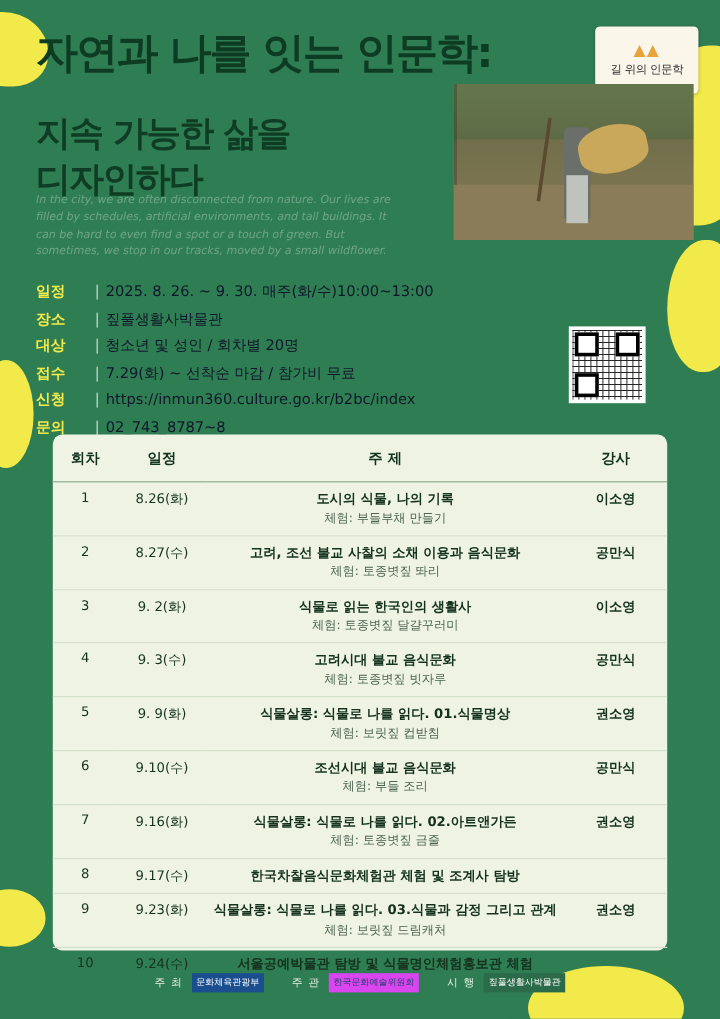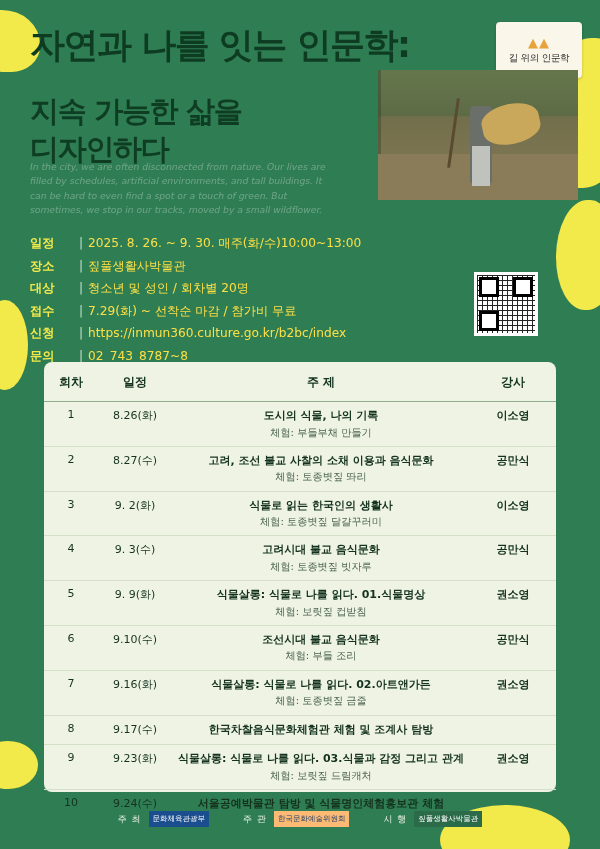--- a/index.html
+++ b/index.html
@@ -64,21 +64,21 @@
     position:absolute;left:30px;top:160px;width:300px;
     font-size:9.2px;line-height:1.55;color:rgba(255,255,255,.30);
     font-style:italic;
   }
 
   
   .info{position:absolute;left:30px;top:232px;width:340px;color:#fff;font-size:12.2px;line-height:1.85;}
   .info .row{white-space:nowrap;}
   .info .k{display:inline-block;width:44px;font-weight:bold;color:#f2e94a;}
   .info .sep{color:rgba(255,255,255,.7);margin:0 5px;}
-  .info .v{color:#fde047;}
+  .info .v{color:#0f172a;}
 
   
   .qr{position:absolute;right:62px;top:272px;width:58px;height:58px;background:#fff;padding:3px;}
   .qr .grid{width:100%;height:100%;
     background-image:
       linear-gradient(90deg,#000 1px,transparent 1px),
       linear-gradient(#000 1px,transparent 1px);
     background-size:5px 5px;opacity:.85;}
   .qr .pm{position:absolute;width:14px;height:14px;border:3px solid #000;background:#fff;}
   .qr .pm1{left:5px;top:5px;} .qr .pm2{right:5px;top:5px;} .qr .pm3{left:5px;bottom:5px;}
@@ -97,25 +97,25 @@
   tbody td{padding:6px 0;vertical-align:top;border-bottom:1px solid #d5e0c9;}
   tbody tr:last-child td{border-bottom:none;}
   td.no{text-align:center;font-size:11px;}
   td.date{text-align:center;font-size:11px;}
   td.topic{text-align:center;line-height:1.5;}
   td.topic .t{display:block;font-weight:bold;color:#14321e;font-size:11px;}
   td.topic .s{display:block;color:#4c6351;font-size:10.2px;}
   td.lect{text-align:center;font-weight:bold;color:#14321e;font-size:11px;margin-top:34px;}
 
   
-  .footer{position:absolute;left:0;right:0;bottom:10px;height:40px;display:flex;align-items:center;justify-content:center;gap:34px;}
+  .footer{position:absolute;left:0;right:0;bottom:10px;height:40px;display:flex;align-items:center;justify-content:center;gap:23px;}
   .fgroup{display:flex;align-items:center;gap:7px;}
   .flabel{font-size:9px;color:#e8f0e4;letter-spacing:1px;}
   .fmark{height:16px;border-radius:0;display:flex;align-items:center;justify-content:center;color:#fff;font-size:7.5px;padding:0 4px;white-space:nowrap;}
-  .m1{background:#1b4e8f;} .m2{background:#fdba74;color:#23406b;} .m3{background:#2b6b4a;}
+  .m1{background:#1b4e8f;} .m2{background:#d946ef;color:#23406b;} .m3{background:#2b6b4a;}
 </style>
 </head>
 <body>
 
 <div class="poster">
 
   <div class="blob blob-tl"></div>
   <div class="blob blob-tr"></div>
   <div class="blob blob-r2"></div>
   <div class="blob blob-l2"></div>

